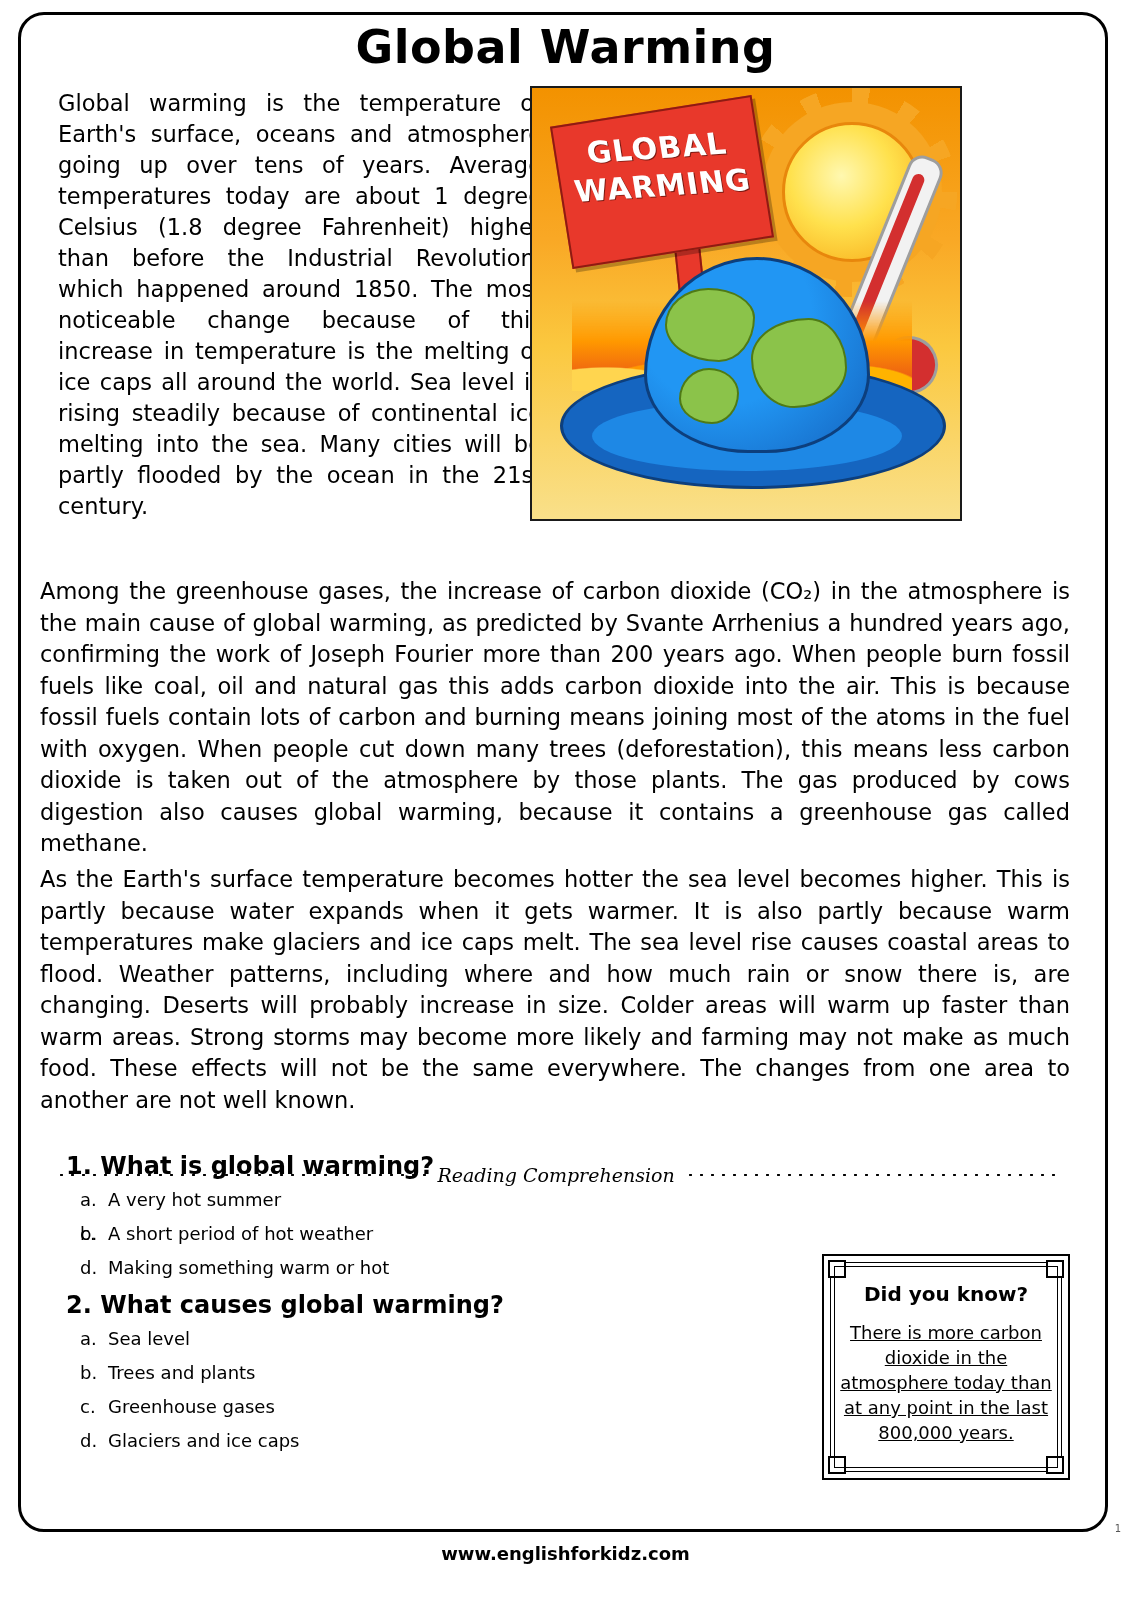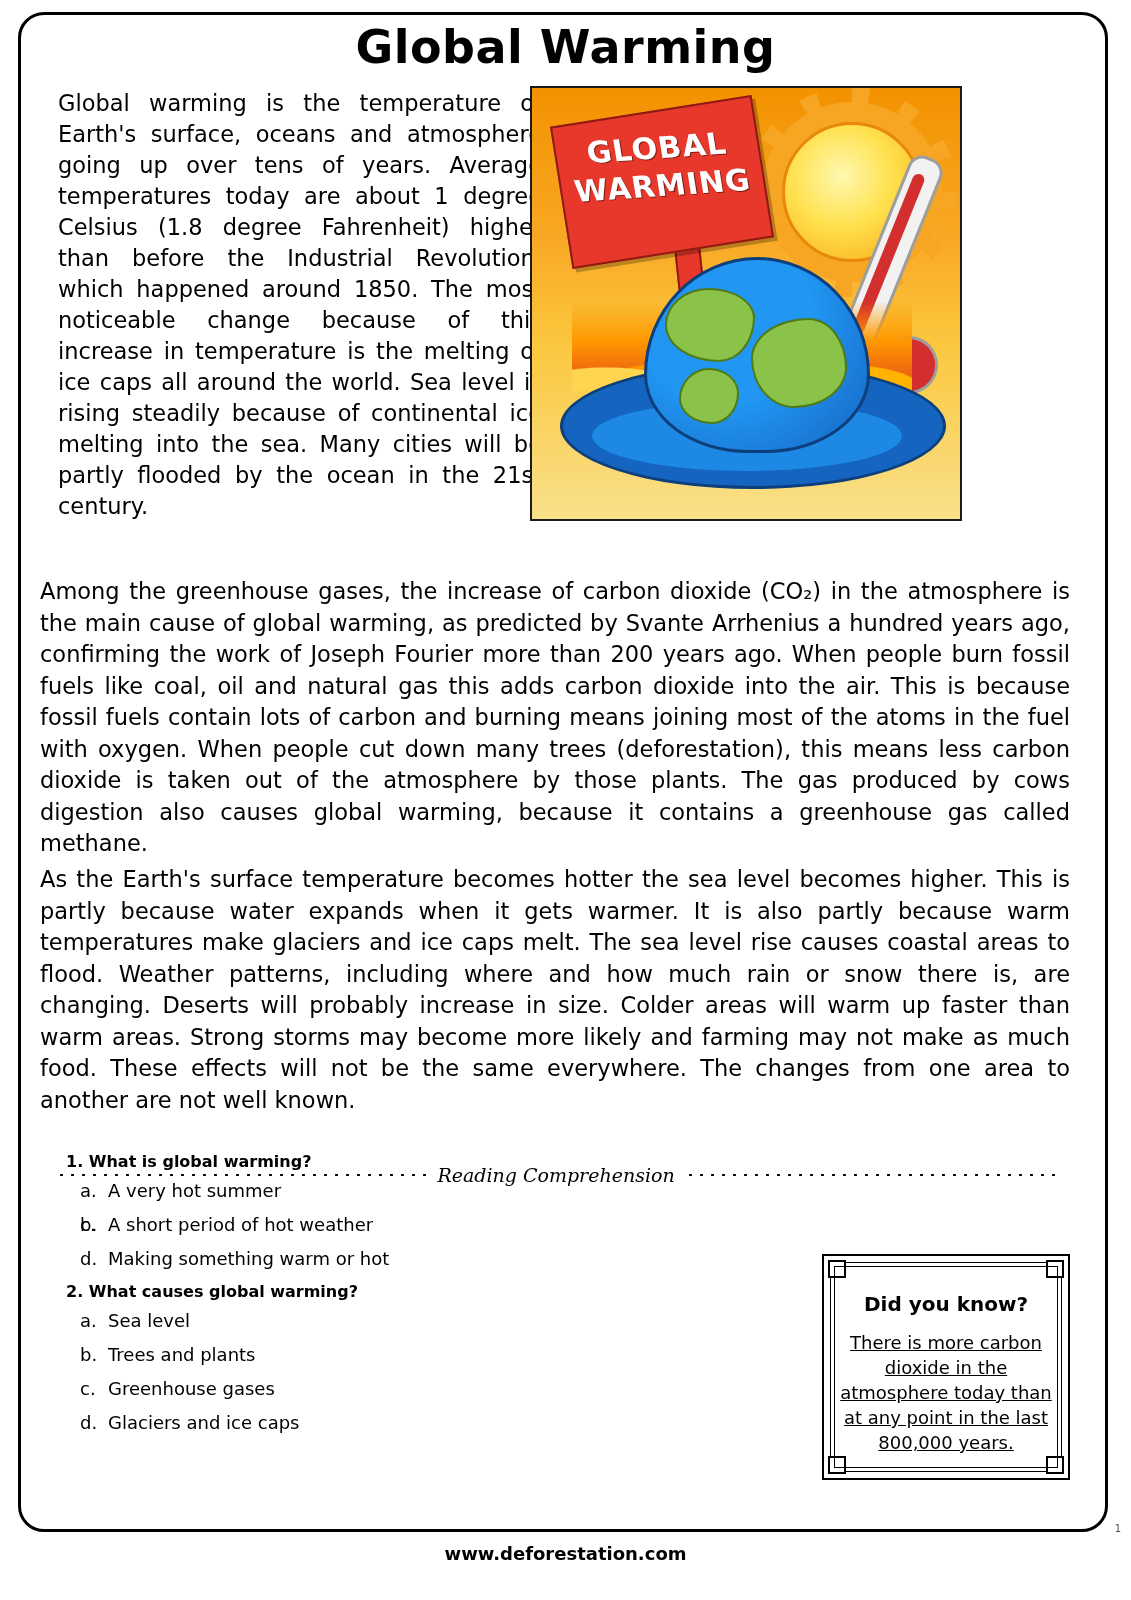--- a/index.html
+++ b/index.html
@@ -296,21 +296,21 @@
 
   
   .questions {
     position: absolute;
     left: 62px;
     top: 1152px;
     width: 760px;
   }
   .q-block { margin-bottom: 12px; }
   .q-text {
-    font-size: 16px;
+    font-size: 24px;
     font-weight: bold;
     margin-bottom: 8px;
     padding-left: 4px;
   }
   .opt {
     font-size: 18px;
     line-height: 23px;
     margin: 0 0 11px 0;
     padding-left: 46px;
     position: relative;
@@ -353,21 +353,21 @@
     background: #fff;
   }
   .corner.tl { left: 4px; top: 4px; }
   .corner.tr { right: 4px; top: 4px; }
   .corner.bl { left: 4px; bottom: 4px; }
   .corner.br { right: 4px; bottom: 4px; }
   .dyk-title {
     position: relative;
     font-size: 20px;
     font-weight: bold;
-    margin-top: 24px;
+    margin-top: 14px;
     margin-bottom: 14px;
   }
   .dyk-body {
     position: relative;
     font-size: 18px;
     line-height: 25px;
     text-decoration: underline;
   }
 
   
@@ -481,16 +481,16 @@
 
   <div class="dyk">
     <span class="corner tl"></span>
     <span class="corner tr"></span>
     <span class="corner bl"></span>
     <span class="corner br"></span>
     <div class="dyk-title">Did you know?</div>
     <div class="dyk-body">There is more carbon dioxide in the atmosphere today than at any point in the last 800,000 years.</div>
   </div>
 
-  <div class="footer">www.deforestation.com</div>
+  <div class="footer">www.englishforkidz.com</div>
   <div class="page-num">1</div>
 
 </div>
 
 </body></html>

